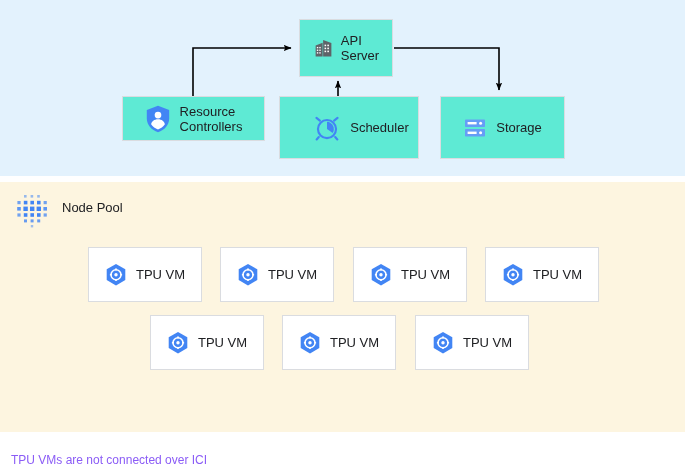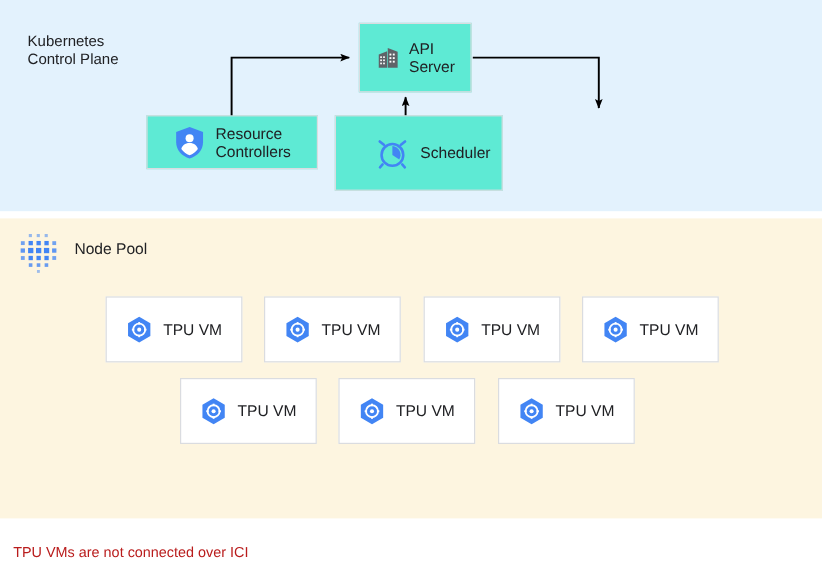--- a/index.html
+++ b/index.html
@@ -150,43 +150,41 @@
     line-height: 15px;
     white-space: nowrap;
   }
 
   
   #footnote {
     position: absolute;
     left: 11px;
     top: 453px;
     font-size: 12px;
-    color: #b91c1c;
+    color: #8b5cf6;
     line-height: 15px;
     white-space: nowrap;
   }
 
   
   #connectors {
     position: absolute;
     left: 0; top: 0;
     width: 685px;
     height: 475px;
     pointer-events: none;
   }
 </style>
 </head>
 <body>
 
 <div id="diagram">
 
   <div class="panel" id="control-plane-panel"></div>
 
-  <div class="panel-title" id="control-plane-title">Kubernetes
-Control Plane</div>
 
   <div class="card" id="api-server-card">
     <span class="card-icon">
       <svg width="21" height="21" viewBox="0 0 24 24" aria-hidden="true">
         <path d="M3 21V8.5l8-3.2V21H3z" fill="#5f6368"></path>
         <path d="M11.6 21V2.4l9.4 3.4V21h-9.4z" fill="#5f6368"></path>
         <g fill="#ffffff">
           <rect x="4.4" y="10.2" width="1.6" height="1.6"></rect>
           <rect x="7.2" y="10.2" width="1.6" height="1.6"></rect>
           <rect x="4.4" y="13.2" width="1.6" height="1.6"></rect>
@@ -227,20 +225,33 @@
           <line x1="5.4" y1="21.4" x2="3.4" y2="23.6"></line>
           <line x1="20.6" y1="21.4" x2="22.6" y2="23.6"></line>
         </g>
         <circle cx="13" cy="14" r="8.4" fill="none" stroke="#4285f4" stroke-width="2"></circle>
         <path d="M13 14 L13 7.2 A6.8 6.8 0 0 1 18.3 17.6 Z" fill="#4285f4"></path>
       </svg>
     </span>
     <span class="card-label">Scheduler</span>
   </div>
 
+  <div class="card" id="storage-card">
+    <span class="card-icon">
+      <svg width="24" height="24" viewBox="0 0 24 24" aria-hidden="true">
+        <rect x="2" y="3.4" width="20" height="7.6" rx="0.8" fill="#669df6"></rect>
+        <rect x="2" y="13" width="20" height="7.6" rx="0.8" fill="#669df6"></rect>
+        <rect x="4.6" y="6" width="9" height="2.4" fill="#ffffff"></rect>
+        <rect x="4.6" y="15.6" width="9" height="2.4" fill="#ffffff"></rect>
+        <circle cx="17.6" cy="7.2" r="1.5" fill="#ffffff"></circle>
+        <circle cx="17.6" cy="16.8" r="1.5" fill="#ffffff"></circle>
+      </svg>
+    </span>
+    <span class="card-label">Storage</span>
+  </div>
 
   <div class="panel" id="node-pool-panel"></div>
 
   <div id="node-pool-icon">
     <svg width="42" height="38" viewBox="0 0 42 38" aria-hidden="true">
       <g fill="#4285f4">
 
         <rect x="13" y="2" width="2.6" height="2.6" opacity="0.55"></rect>
         <rect x="19.6" y="2" width="2.6" height="2.6" opacity="0.55"></rect>
         <rect x="26.2" y="2" width="2.6" height="2.6" opacity="0.55"></rect>

